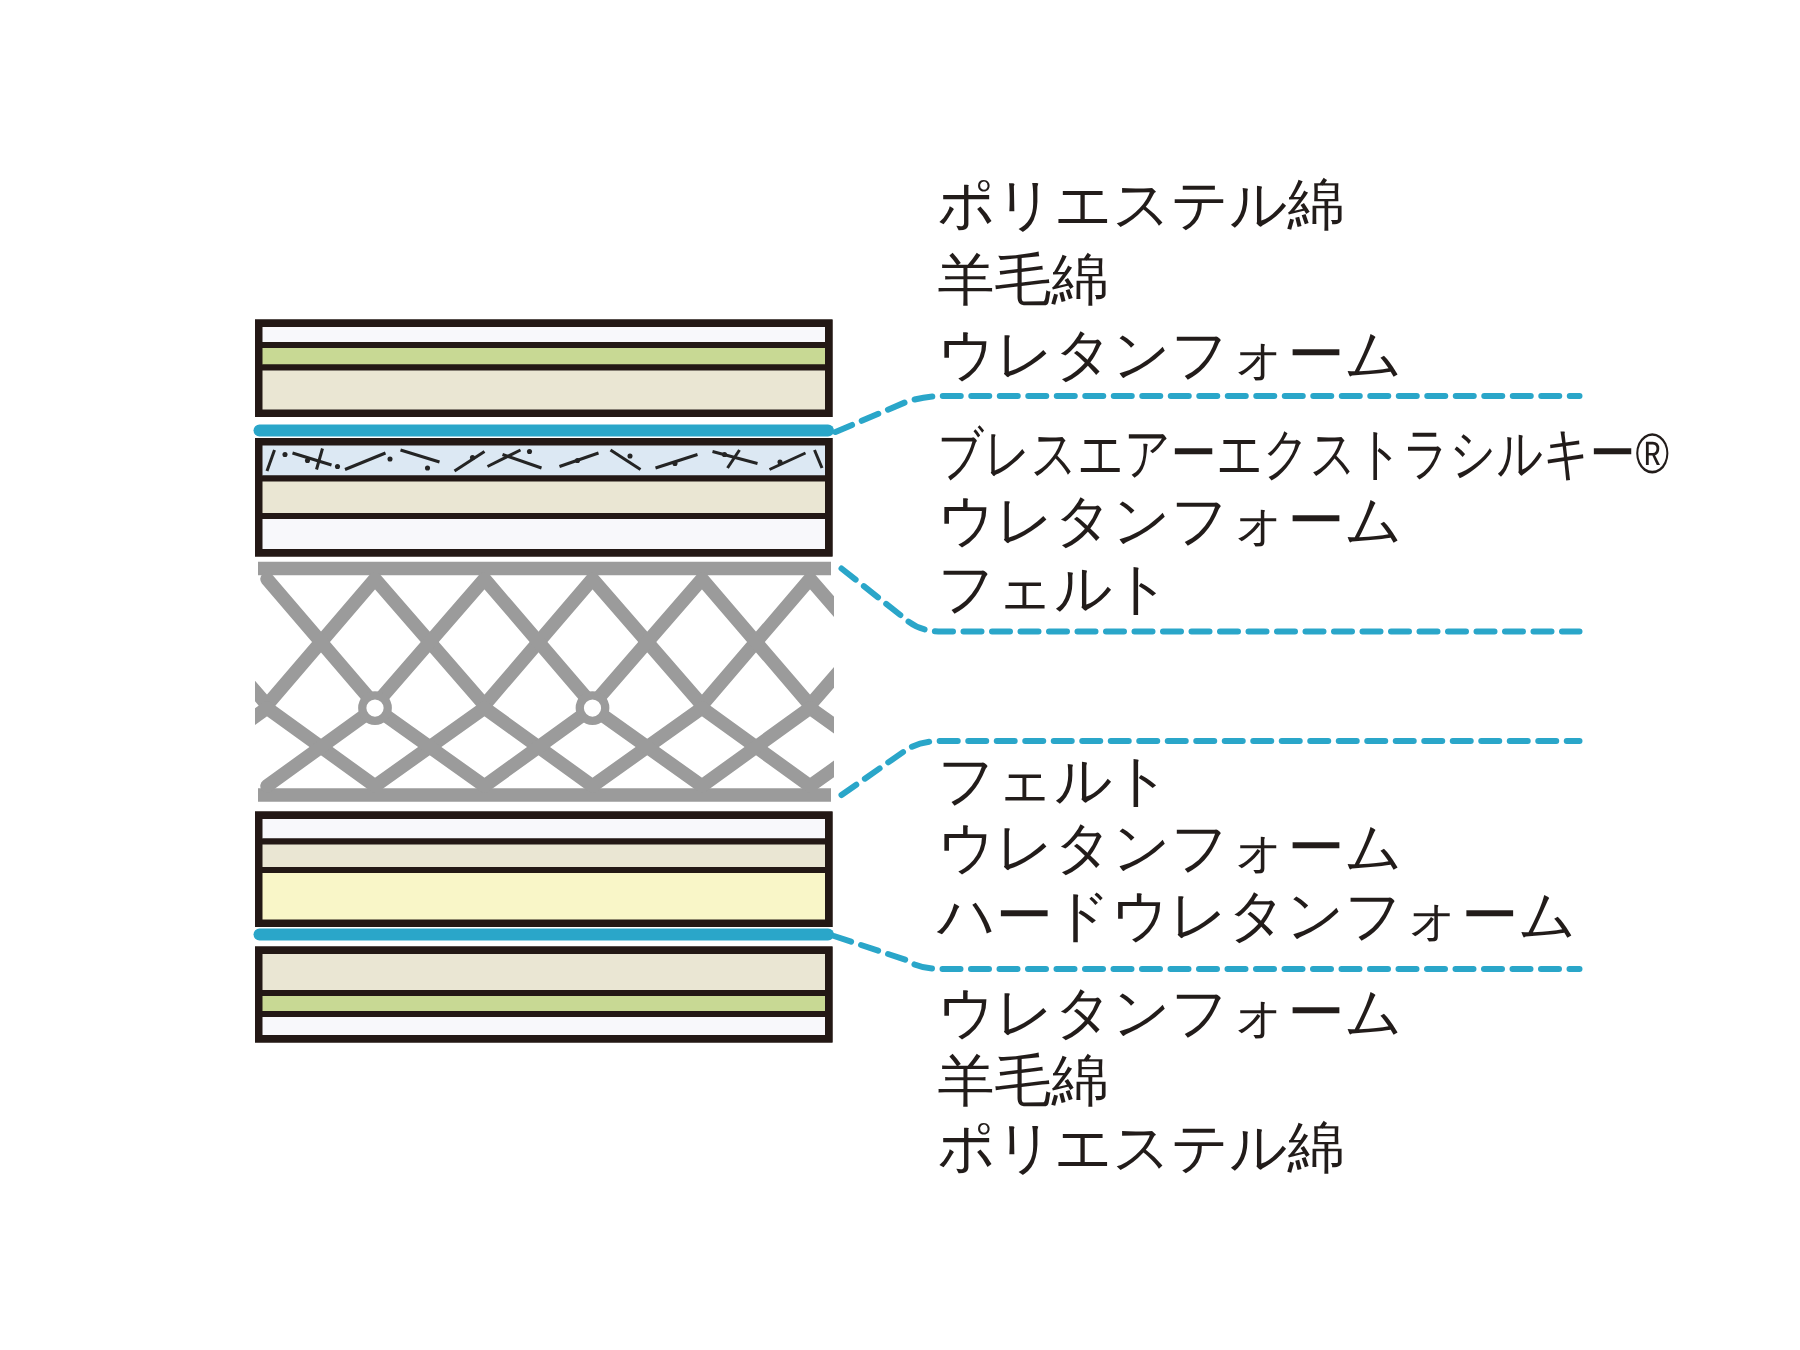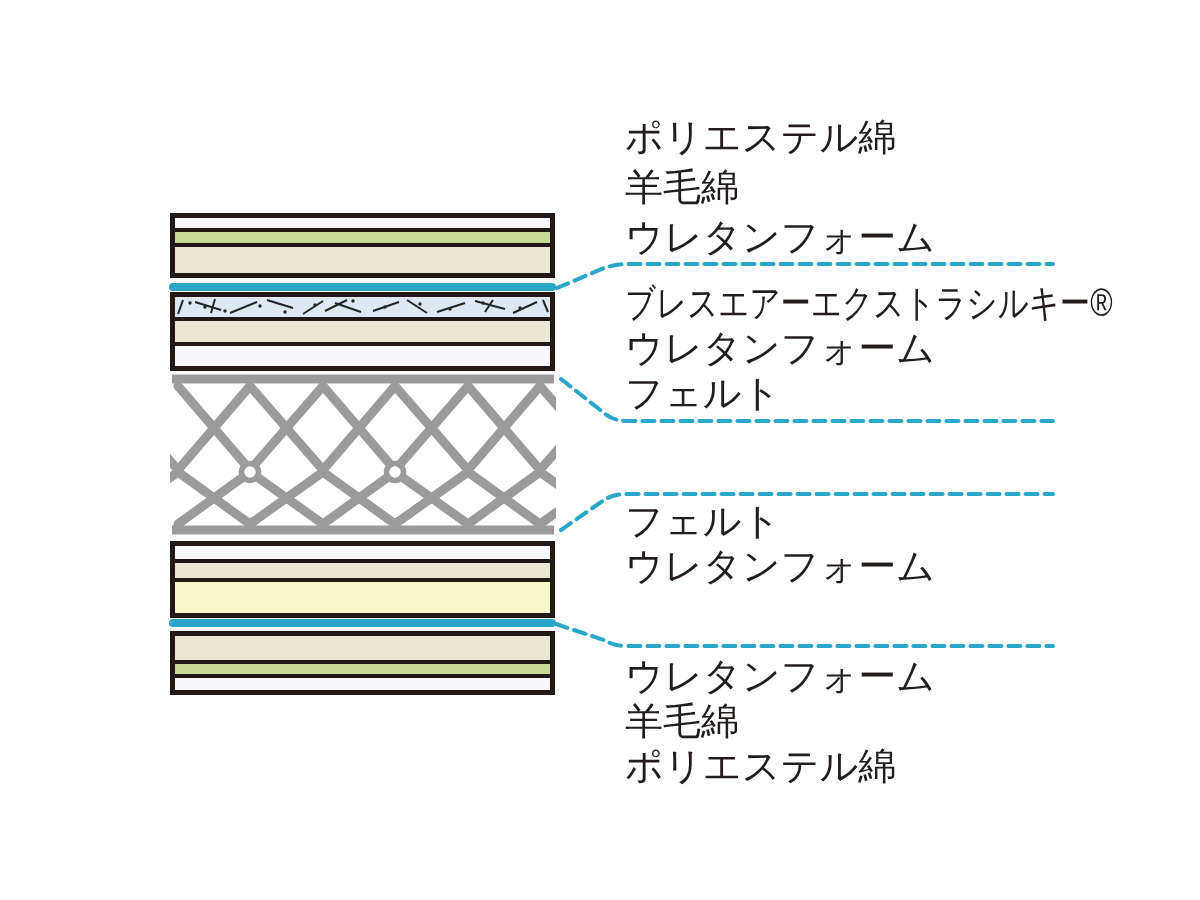--- a/index.html
+++ b/index.html
@@ -160,20 +160,21 @@
 
   <div class="label-group" style="top:281px;">
     <div><span class="condensed">ブレスエアーエクストラシルキー®</span></div>
     <div>ウレタンフォーム</div>
     <div>フェルト</div>
   </div>
 
   <div class="label-group" style="top:499px;">
     <div>フェルト</div>
     <div>ウレタンフォーム</div>
+    <div>ハードウレタンフォーム</div>
   </div>
 
   <div class="label-group" style="top:654px;">
     <div>ウレタンフォーム</div>
     <div>羊毛綿</div>
     <div>ポリエステル綿</div>
   </div>
 
 </div>
 

